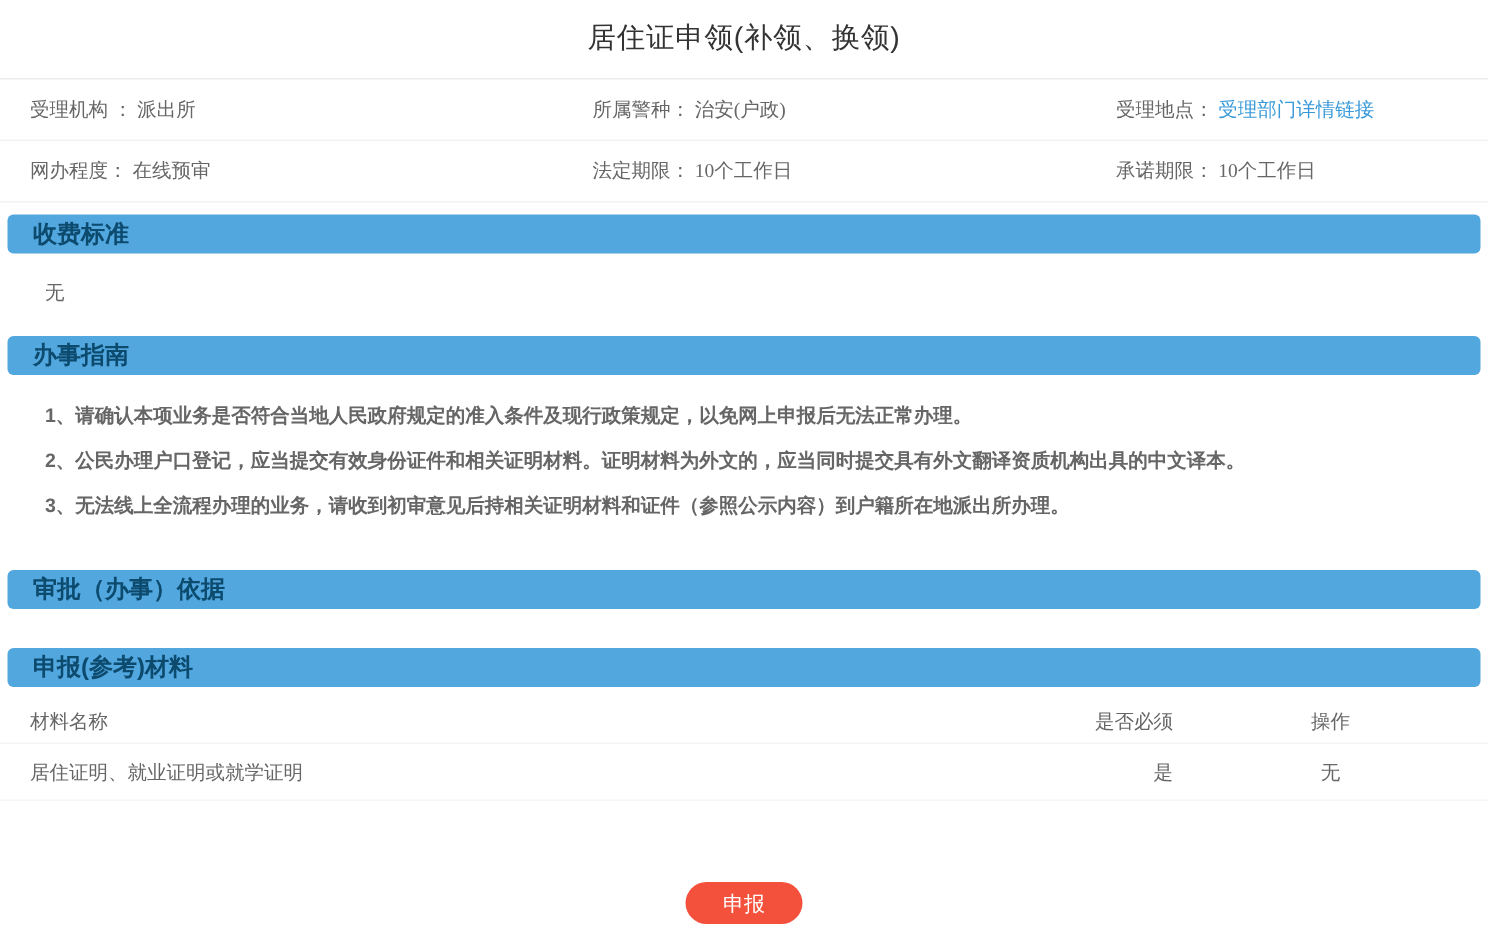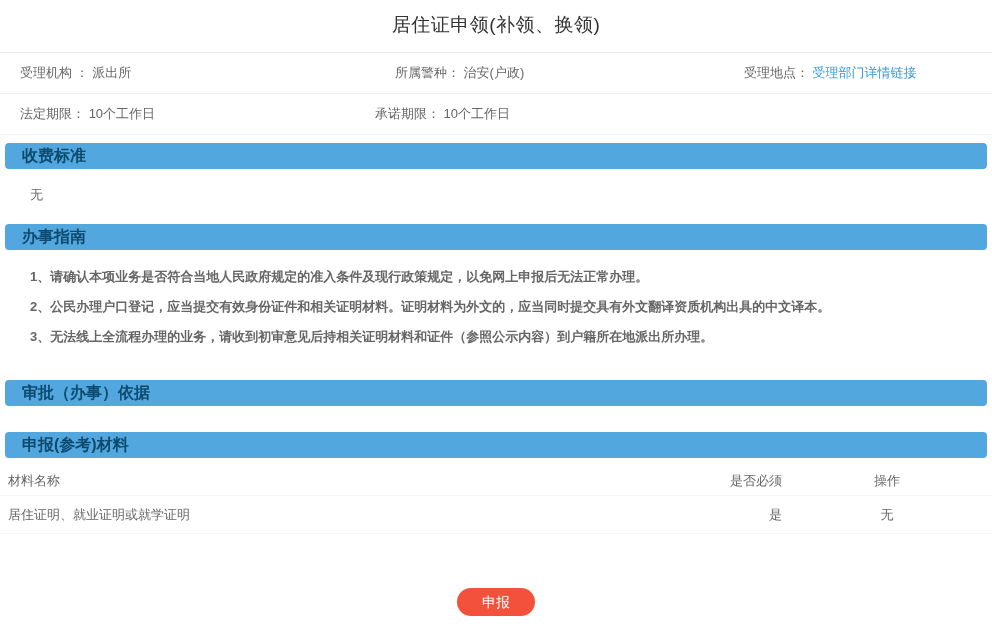--- a/index.html
+++ b/index.html
@@ -28,21 +28,21 @@
   
   .info-block { border-top: 1px solid #ececec; }
   .info-row {
     display: grid;
     grid-template-columns: 37.8% 37.2% 25%;
     align-items: center;
     height: 41px;
     border-bottom: 1px solid #f2f2f2;
     font-size: 13px;
   }
-  .info-cell { padding-left: 20px; white-space: nowrap; }
+  .info-cell { padding-left: 20px; white-space: nowrap; font-family: Liberation Serif, serif; }
   .info-cell.right { padding-left: 0; }
   .info-label { color: #666; }
   .info-value { color: #666; }
   .link {
     color: #3a9ad9;
     text-decoration: none;
     cursor: pointer;
   }
   
   .section-bar {
@@ -75,21 +75,21 @@
   
   .mat-table { margin-top: 8px; }
   .mat-row {
     display: flex;
     align-items: center;
     font-size: 13px;
     color: #666;
   }
   .mat-row.header { height: 30px; border-bottom: 1px solid #f5f5f5; }
   .mat-row.data   { height: 38px; border-bottom: 1px solid #f5f5f5; }
-  .col-name { flex: 1; padding-left: 8px; text-align: left; }
+  .col-name { flex: 1; padding-left: 20px; text-align: left; }
   .col-must { width: 200px; text-align: right; font-family: Liberation Mono, monospace; }
   .col-op   { width: 210px; text-align: center; }
   
   .btn-wrap {
     position: absolute;
     left: 0; right: 0;
     bottom: 8px;
     text-align: center;
   }
   .apply-button {
@@ -123,20 +123,24 @@
       <div class="info-cell">
         <span class="info-label">所属警种：</span>
         <span class="info-value">治安(户政)</span>
       </div>
       <div class="info-cell right">
         <span class="info-label">受理地点：</span>
         <a class="link">受理部门详情链接</a>
       </div>
     </div>
     <div class="info-row">
+      <div class="info-cell">
+        <span class="info-label">网办程度：</span>
+        <span class="info-value">在线预审</span>
+      </div>
       <div class="info-cell">
         <span class="info-label">法定期限：</span>
         <span class="info-value">10个工作日</span>
       </div>
       <div class="info-cell right">
         <span class="info-label">承诺期限：</span>
         <span class="info-value">10个工作日</span>
       </div>
     </div>
   </div>

